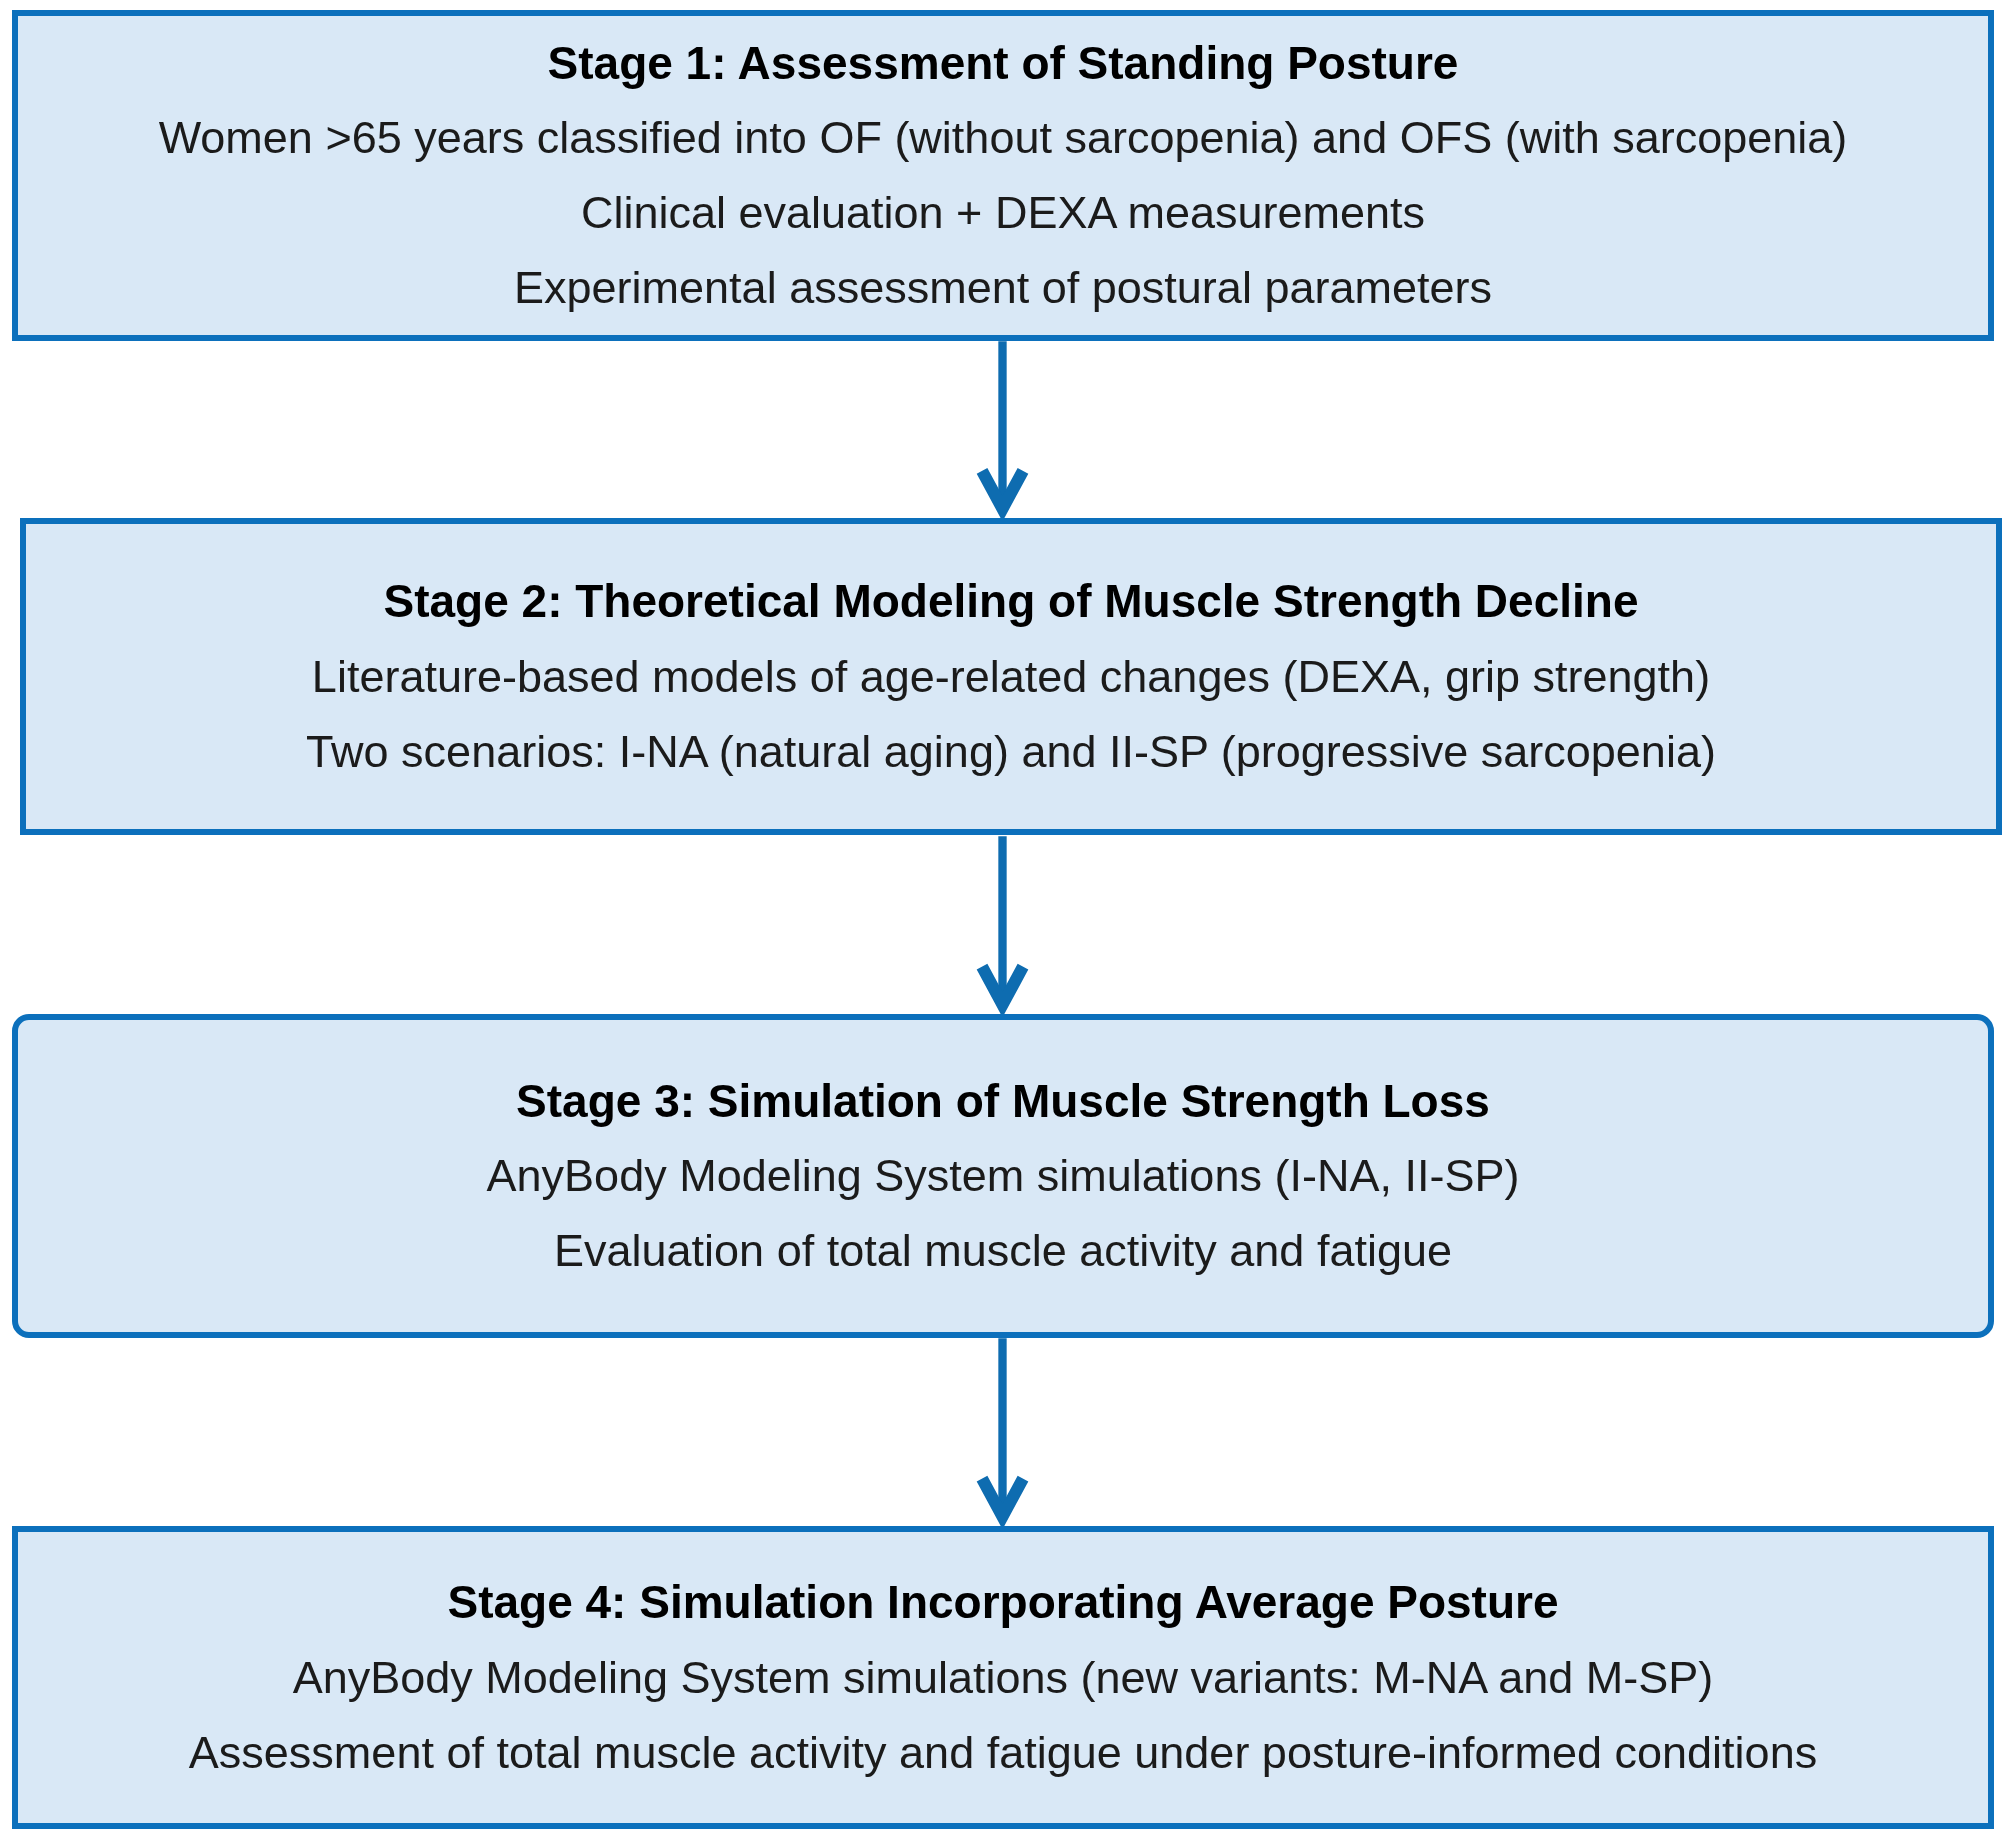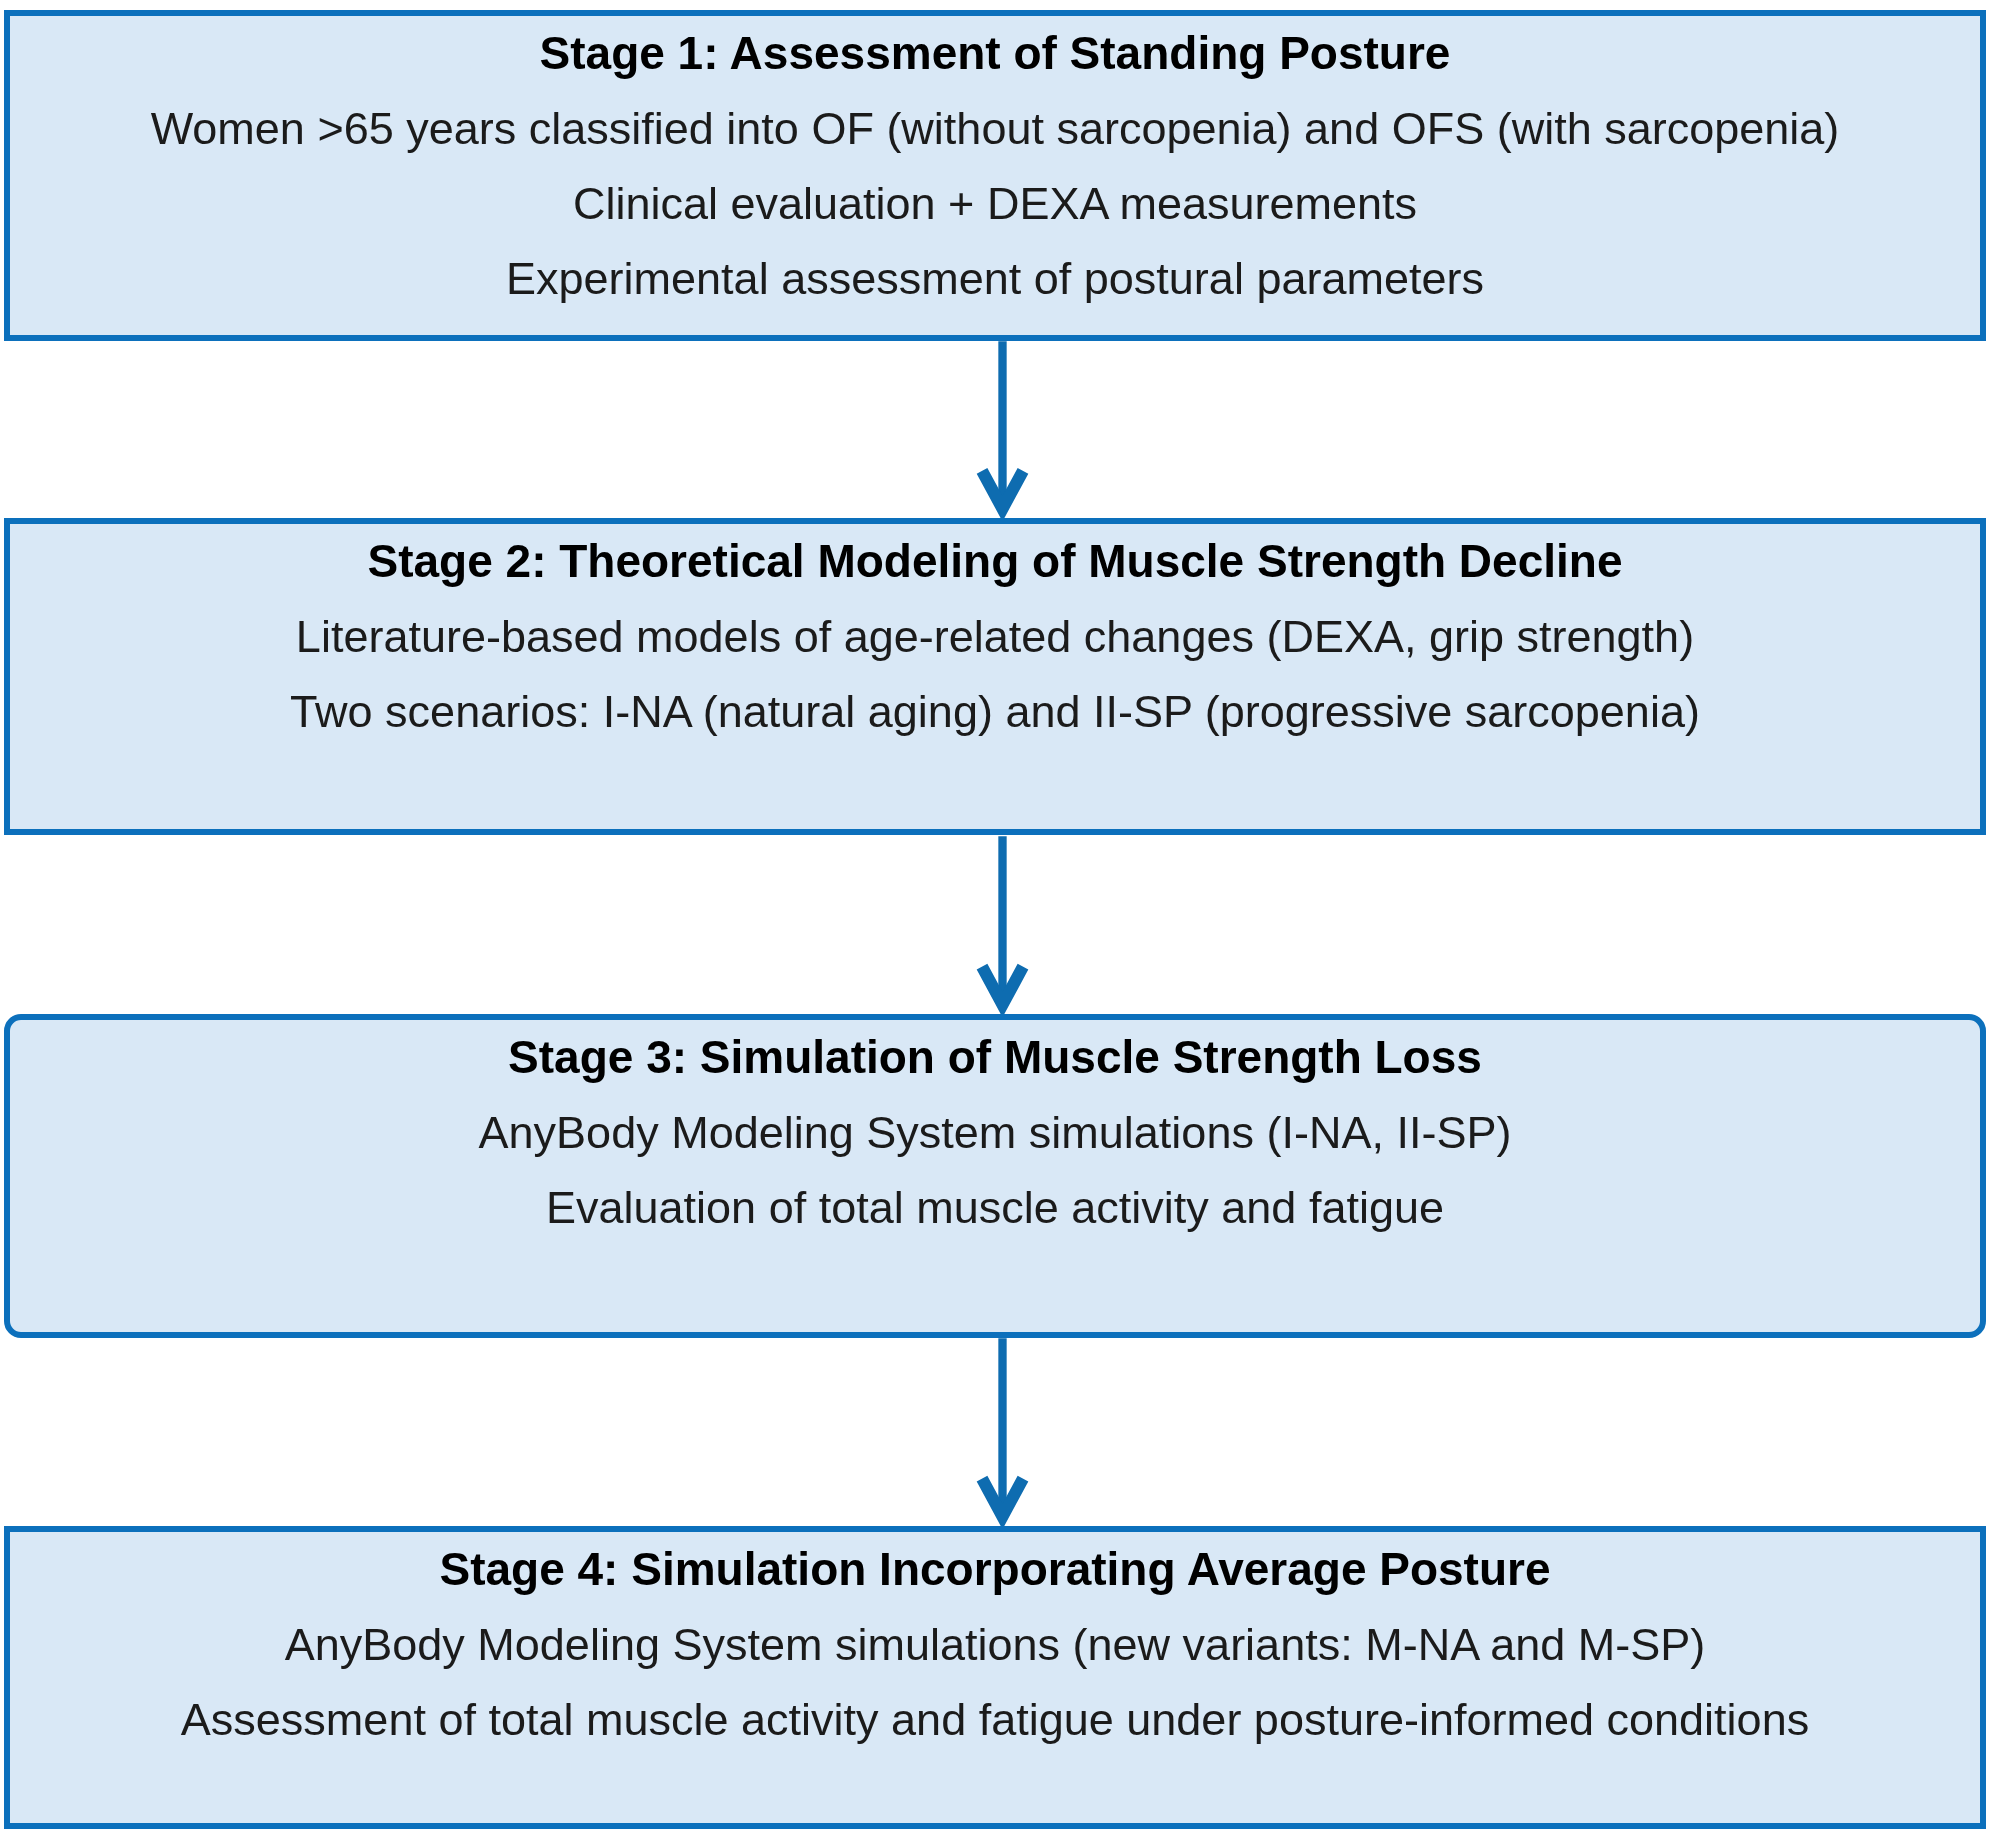--- a/index.html
+++ b/index.html
@@ -14,27 +14,28 @@
     font-family: "Liberation Sans", sans-serif;
     overflow: hidden;
   }
   .canvas {
     position: absolute;
     inset: 0;
     background: var(--bg-color, #ffffff);
   }
   .stage-box {
     position: absolute;
-    left: 4px;
+    left: 12px;
     width: 1982px;
     box-sizing: border-box;
     background: var(--box-fill, #d9e8f6);
     border: 6px solid var(--box-border, #0c70bc);
     display: flex;
     flex-direction: column;
+    justify-content: center;
     align-items: center;
     padding: 0 23px;
   }
   .row {
     height: 75px;
     display: flex;
     align-items: center;
     justify-content: center;
     text-align: center;
     font-size: 45px;
@@ -76,21 +77,21 @@
     <div class="row">Women &gt;65 years classified into OF (without sarcopenia) and OFS (with sarcopenia)</div>
     <div class="row">Clinical evaluation + DEXA measurements</div>
     <div class="row">Experimental assessment of postural parameters</div>
   </section>
 
   <svg class="arrow" style="top:341px;" width="91" height="177" viewBox="0 0 120 233" aria-hidden="true">
     <line class="shaft" x1="60" y1="0" x2="60" y2="215"></line>
     <polyline class="head" points="33,171 60,221 87,171"></polyline>
   </svg>
 
-  <section class="stage-box" style="top:518px; height:317px;">
+  <section class="stage-box" style="top:518px; height:317px;margin-left:8px;">
     <div class="row title">Stage 2: Theoretical Modeling of Muscle Strength Decline</div>
     <div class="row">Literature-based models of age-related changes (DEXA, grip strength)</div>
     <div class="row">Two scenarios: I-NA (natural aging) and II-SP (progressive sarcopenia)</div>
   </section>
 
   <svg class="arrow" style="top:836px;" width="91" height="178" viewBox="0 0 120 234" aria-hidden="true">
     <line class="shaft" x1="60" y1="0" x2="60" y2="216"></line>
     <polyline class="head" points="33,172 60,222 87,172"></polyline>
   </svg>
 

